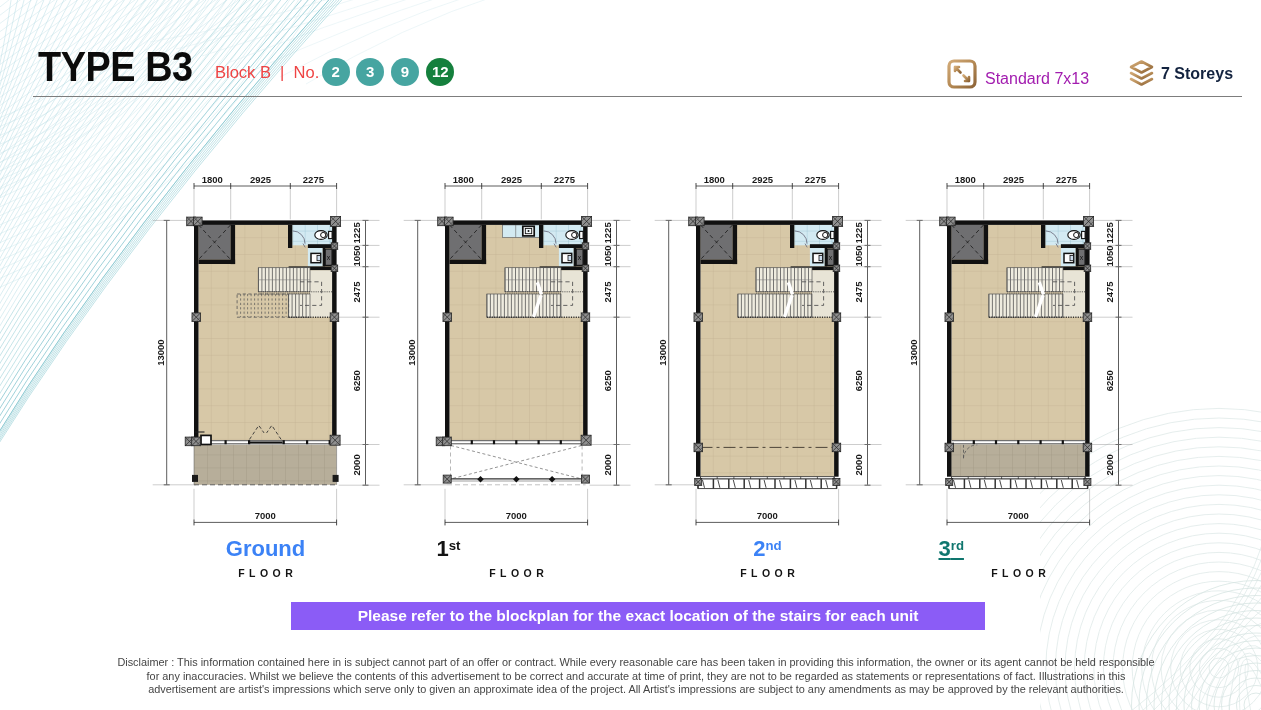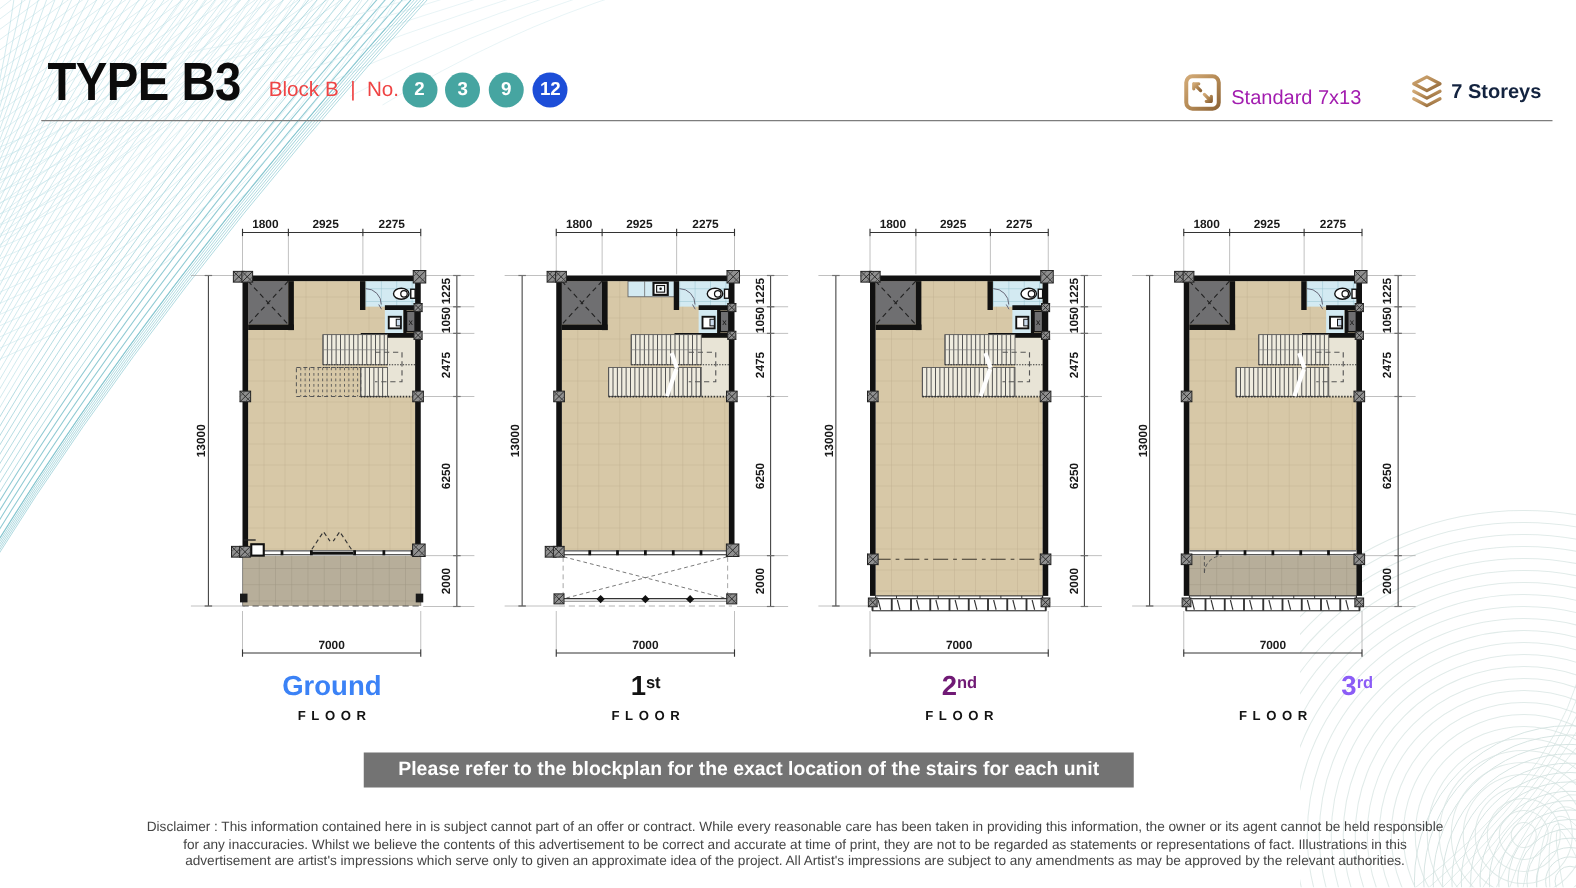--- a/index.html
+++ b/index.html
@@ -178,21 +178,21 @@
 <div class="abs" style="left:38px;top:42px;font-size:43px;font-weight:bold;color:#0b0b0b;letter-spacing:-0.5px;transform:scaleX(0.88);transform-origin:left;">TYPE B3</div>
 
 <div class="abs" style="left:215px;top:63px;font-size:16.5px;color:#ef4444;">Block B&nbsp; | &nbsp;No.</div>
 
 <div class="abs" style="left:321.6px;top:58px;width:28px;height:28px;border-radius:50%;background:#46a5a1;color:#fff;font-size:15px;font-weight:bold;text-align:center;line-height:28px;">2</div>
 
 <div class="abs" style="left:356.2px;top:58px;width:28px;height:28px;border-radius:50%;background:#46a5a1;color:#fff;font-size:15px;font-weight:bold;text-align:center;line-height:28px;">3</div>
 
 <div class="abs" style="left:390.9px;top:58px;width:28px;height:28px;border-radius:50%;background:#46a5a1;color:#fff;font-size:15px;font-weight:bold;text-align:center;line-height:28px;">9</div>
 
-<div class="abs" style="left:426.3px;top:58px;width:28px;height:28px;border-radius:50%;background:#1d4ed8;color:#fff;font-size:15px;font-weight:bold;text-align:center;line-height:28px;">12</div>
+<div class="abs" style="left:426.3px;top:58px;width:28px;height:28px;border-radius:50%;background:#15803d;color:#fff;font-size:15px;font-weight:bold;text-align:center;line-height:28px;">12</div>
 
 <div class="abs" style="left:33px;top:96px;width:1209px;height:1px;background:#7d7d7d;"></div>
 
 <svg class="abs" style="left:947px;top:59px" width="30" height="30" viewBox="0 0 30 30">
 <defs>
       <linearGradient id="brz" x1="0" y1="0" x2="1" y2="1">
 <stop offset="0" stop-color="#d2aa77"></stop>
         <stop offset="0.5" stop-color="#b58a55"></stop>
         <stop offset="1" stop-color="#8d6437"></stop>
       </linearGradient>
@@ -1291,23 +1291,23 @@
         <line x1="143.9" y1="258" x2="136.9" y2="265" stroke="#222" stroke-width="0.7"></line>
         <line x1="140.4" y1="258" x2="136.9" y2="261.5" stroke="#444" stroke-width="0.6"></line>
         <line x1="143.9" y1="261.5" x2="140.4" y2="265" stroke="#444" stroke-width="0.6"></line>
       </g>
     </g>
   </svg>
 
 <div class="abs" style="left:185.5px;top:536px;width:160px;text-align:center;font-size:22px;font-weight:bold;color:#3b82f6;">Ground</div>
 <div class="abs" style="left:185.5px;top:567px;width:160px;text-align:center;font-size:10.5px;font-weight:bold;color:#131313;letter-spacing:4.5px;text-indent:4.5px;">FLOOR</div>
 
-<div class="abs" style="left:436.5px;top:536px;width:160px;text-align:center;font-size:22px;font-weight:bold;color:#131313;">1<sup style="font-size:60%;vertical-align:6px;">st</sup></div>
+<div class="abs" style="left:436.5px;top:536px;width:160px;font-size:22px;font-weight:bold;color:#131313;">1<sup style="font-size:60%;vertical-align:6px;">st</sup></div>
 <div class="abs" style="left:436.5px;top:567px;width:160px;text-align:center;font-size:10.5px;font-weight:bold;color:#131313;letter-spacing:4.5px;text-indent:4.5px;">FLOOR</div>
 
-<div class="abs" style="left:687.5px;top:536px;width:160px;text-align:center;font-size:22px;font-weight:bold;color:#701a75;">2<sup style="font-size:60%;vertical-align:6px;">nd</sup></div>
+<div class="abs" style="left:687.5px;top:536px;width:160px;text-align:center;font-size:22px;font-weight:bold;color:#3b82f6;">2<sup style="font-size:60%;vertical-align:6px;">nd</sup></div>
 <div class="abs" style="left:687.5px;top:567px;width:160px;text-align:center;font-size:10.5px;font-weight:bold;color:#131313;letter-spacing:4.5px;text-indent:4.5px;">FLOOR</div>
 
-<div class="abs" style="left:938.5px;top:536px;width:160px;text-align:right;font-size:22px;font-weight:bold;color:#8b5cf6;">3<sup style="font-size:60%;vertical-align:6px;">rd</sup></div>
+<div class="abs" style="left:938.5px;top:536px;width:160px;text-align:left;font-size:22px;font-weight:bold;color:#0f766e;text-decoration:underline;">3<sup style="font-size:60%;vertical-align:6px;">rd</sup></div>
 <div class="abs" style="left:938.5px;top:567px;width:160px;text-align:center;font-size:10.5px;font-weight:bold;color:#131313;letter-spacing:4.5px;text-indent:4.5px;">FLOOR</div>
 
-<div class="abs" style="left:291px;top:601.5px;width:616px;height:28.5px;background:#737373;color:#fff;font-size:15.5px;font-weight:bold;text-align:center;line-height:28.5px;">Please refer to the blockplan for the exact location of the stairs for each unit</div>
+<div class="abs" style="left:291px;top:601.5px;width:694px;height:28.5px;background:#8b5cf6;color:#fff;font-size:15.5px;font-weight:bold;text-align:center;line-height:28.5px;">Please refer to the blockplan for the exact location of the stairs for each unit</div>
 
 <div class="abs" style="left:86px;top:656px;width:1100px;text-align:center;font-size:10.9px;line-height:13.5px;color:#454545;">Disclaimer : This information contained here in is subject cannot part of an offer or contract. While every reasonable care has been taken in providing this information, the owner or its agent cannot be held responsible<br>for any inaccuracies. Whilst we believe the contents of this advertisement to be correct and accurate at time of print, they are not to be regarded as statements or representations of fact. Illustrations in this<br>advertisement are artist's impressions which serve only to given an approximate idea of the project. All Artist's impressions are subject to any amendments as may be approved by the relevant authorities.</div>
 </body></html>

